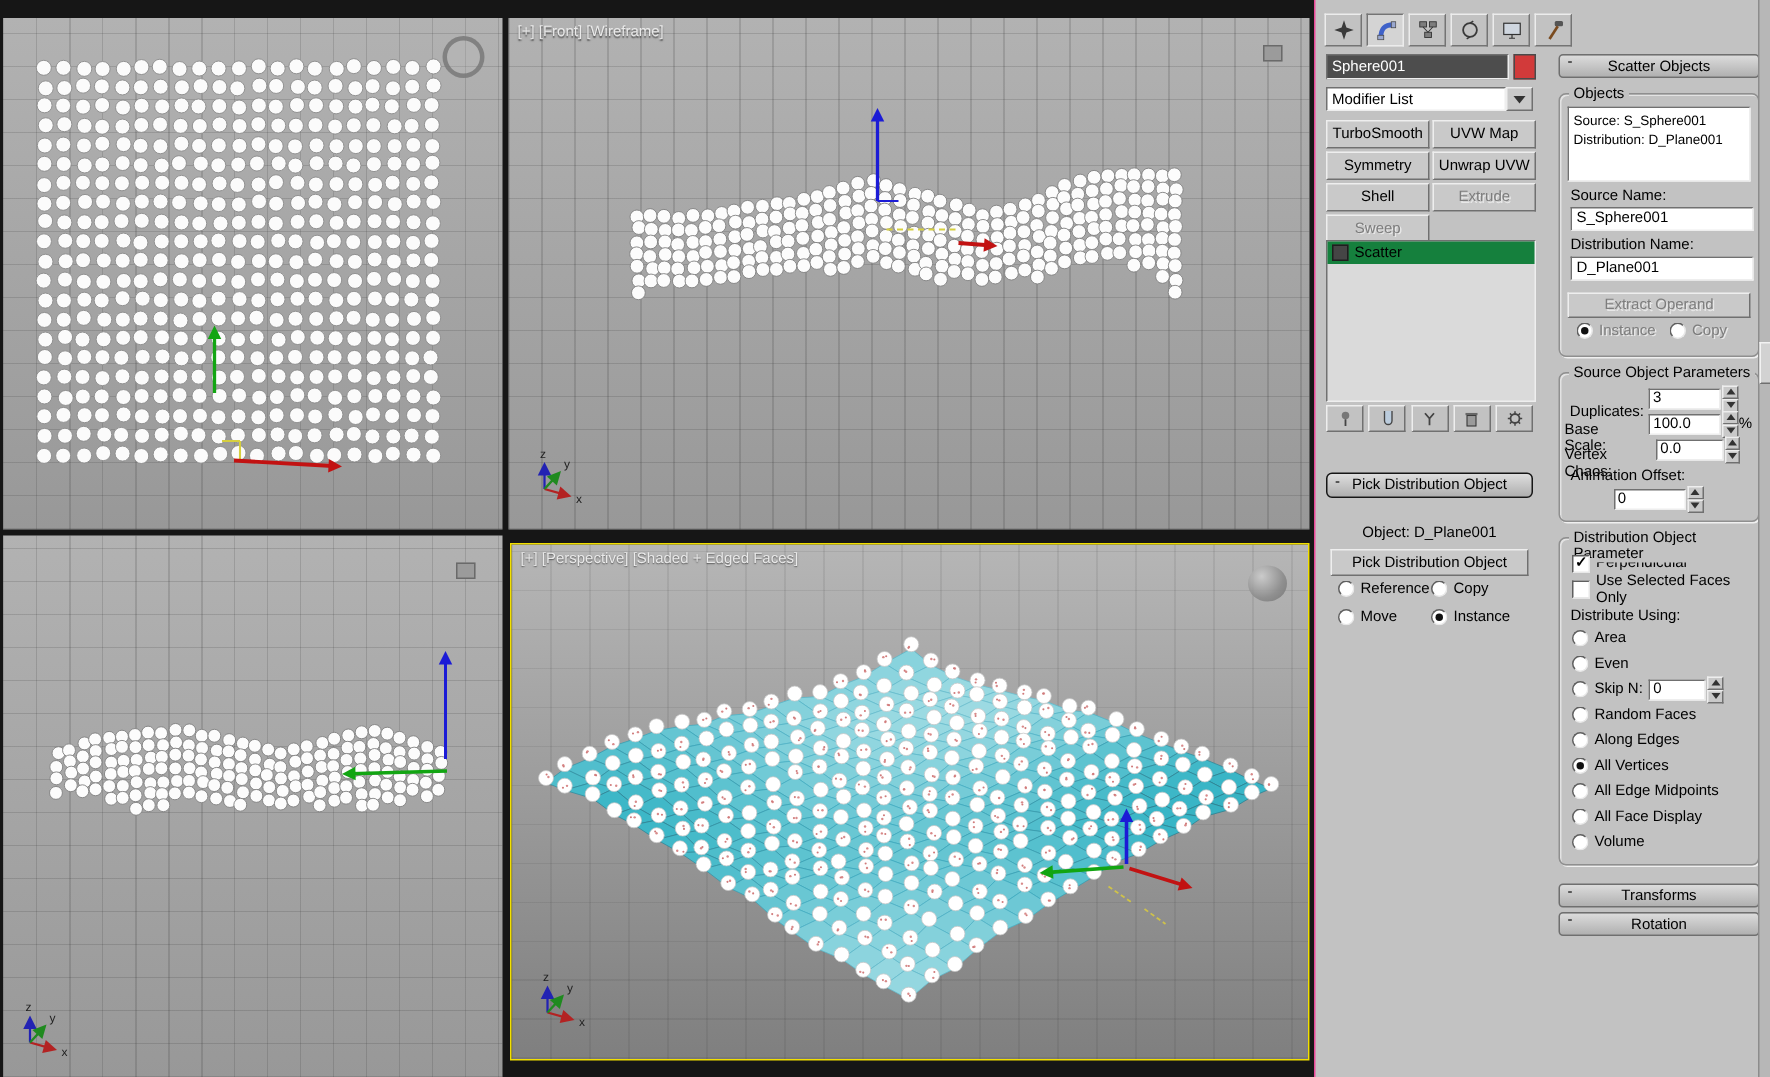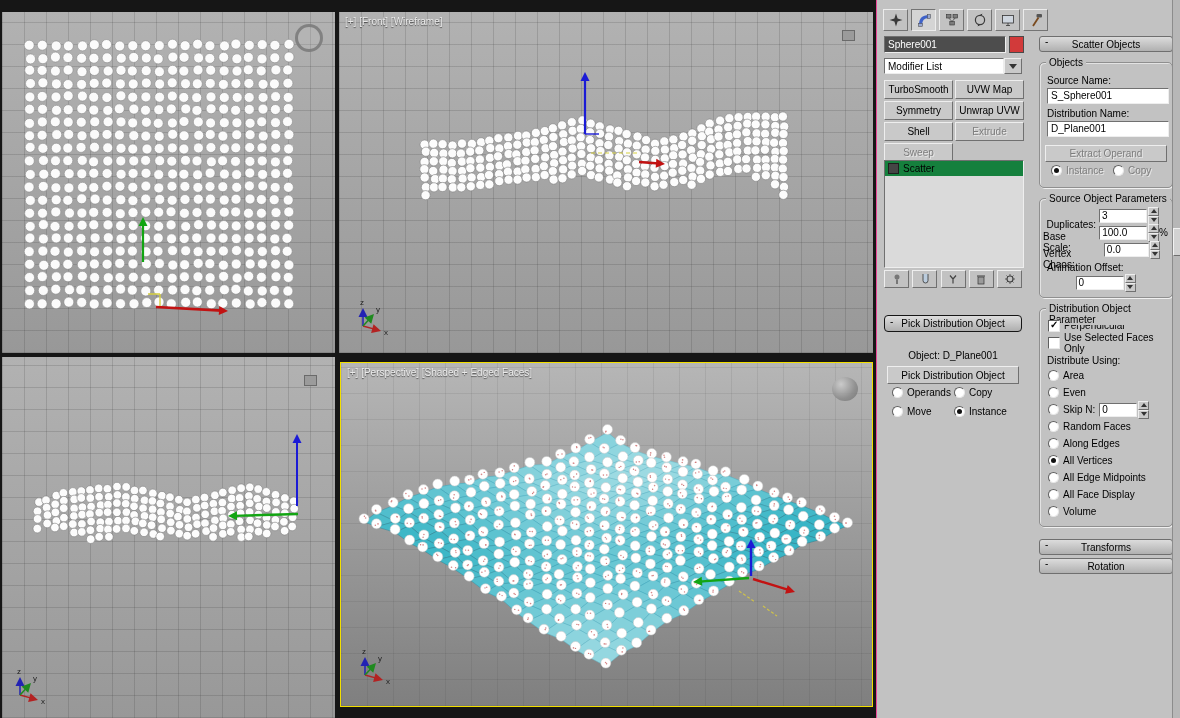--- a/index.html
+++ b/index.html
@@ -2137,21 +2137,21 @@
       <div class="pickroll">
         <div class="sub-hd">
           <span class="minus">-</span>
           <span>Pick Distribution Object</span>
         </div>
         <div class="centerline">Object: D_Plane001</div>
         <div class="btn pickbtn">Pick Distribution Object</div>
         <div class="prow">
           <span class="pair">
             <span class="radio"></span>
-            <span class="rlabel">Operands</span>
+            <span class="rlabel">Reference</span>
           </span>
           <span class="pair2">
             <span class="radio"></span>
             <span class="rlabel">Copy</span>
           </span>
         </div>
         <div class="prow">
           <span class="pair">
             <span class="radio"></span>
             <span class="rlabel">Move</span>
@@ -2166,20 +2166,24 @@
 
     <div class="col2">
       <div class="roll-hd">
         <span class="minus">-</span>
         <span>Scatter Objects</span>
       </div>
 
 
       <div class="grp">
         <span class="glabel">Objects</span>
+        <div class="listbox sunken">
+          <div>Source: S_Sphere001</div>
+          <div>Distribution: D_Plane001</div>
+        </div>
         <div class="flabel">Source Name:</div>
         <div class="tfield sunken">S_Sphere001</div>
         <div class="flabel">Distribution Name:</div>
         <div class="tfield sunken">D_Plane001</div>
         <div class="btn exbtn dim">Extract Operand</div>
         <div class="prow">
           <span class="pair">
             <span class="radio on"></span>
             <span class="rlabel dim">Instance</span>
           </span>

